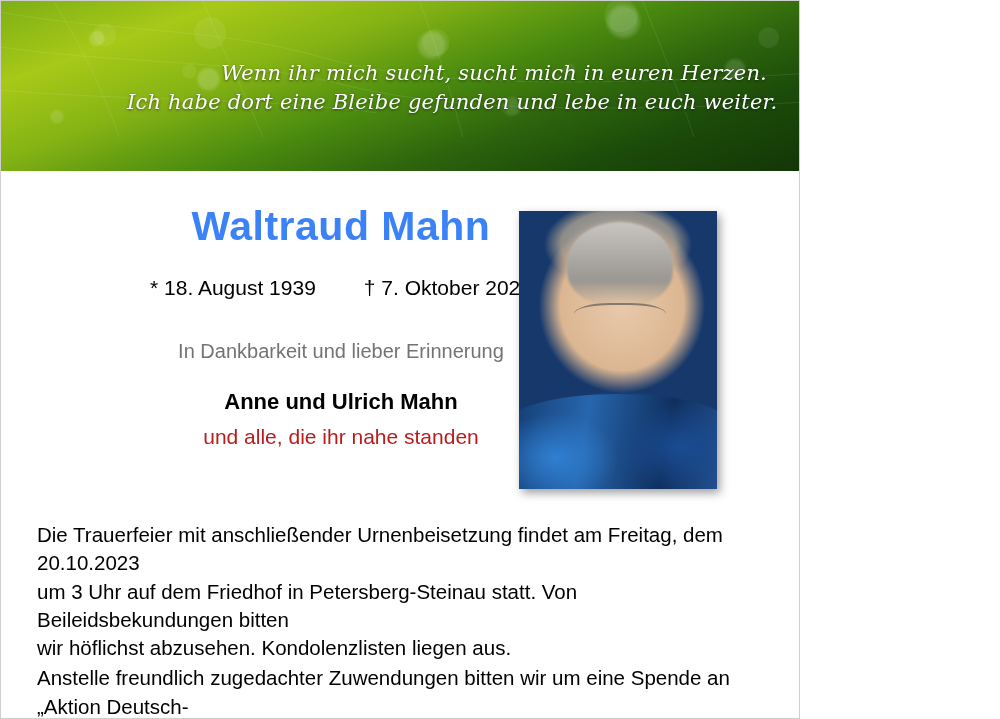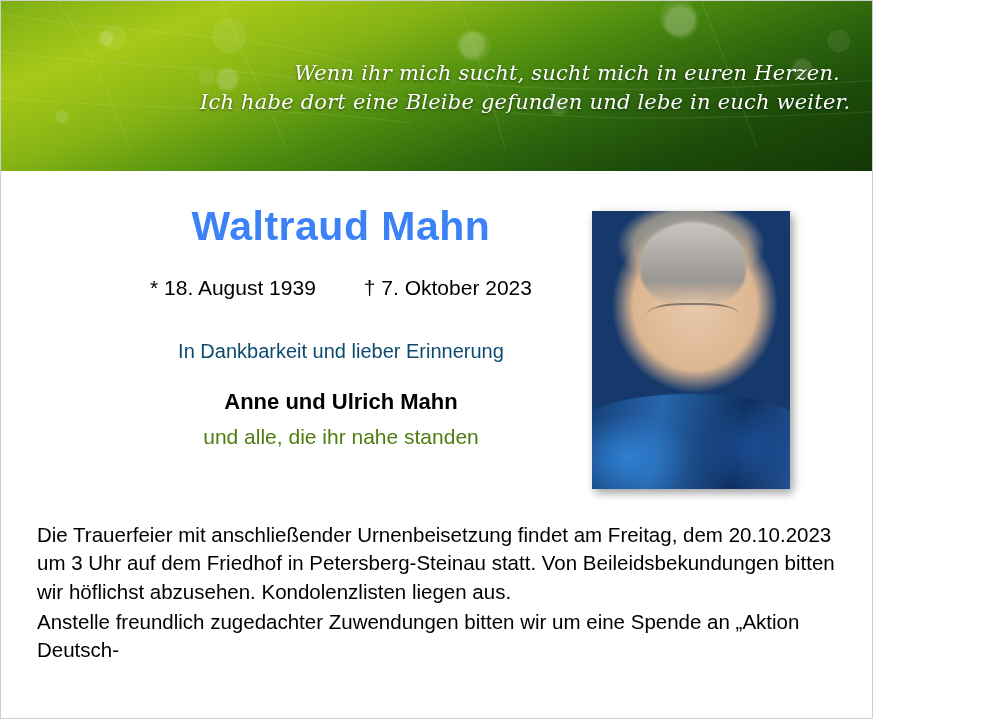--- a/index.html
+++ b/index.html
@@ -9,21 +9,21 @@
   }
   body {
     width: 1000px;
     height: 719px;
     font-family: "Liberation Sans", sans-serif;
     overflow: hidden;
   }
 
   .obituary {
     position: relative;
-    width: 873px;
+    width: 800px;
     height: 719px;
     background: #ffffff;
     box-sizing: border-box;
     border: 1px solid #cfcfcf;
     overflow: hidden;
   }
 
   
   .banner {
     position: relative;
@@ -97,32 +97,32 @@
     margin-top: 28px;
     font-size: 21px;
     color: #000000;
   }
   .date-born { margin-right: 48px; white-space: nowrap; }
   .date-died { white-space: nowrap; }
 
   .memorial-line {
     margin-top: 40px;
     font-size: 20px;
-    color: #0c4a6e;
+    color: #737373;
   }
   .mourners-primary {
     margin-top: 26px;
     font-size: 22px;
     font-weight: bold;
     color: #000000;
   }
   .mourners-secondary {
     margin-top: 10px;
     font-size: 21px;
-    color: #4d7c0f;
+    color: #b91c1c;
   }
 
   
   .portrait-frame {
     position: absolute;
     right: 82px;
     top: 40px;
     width: 198px;
     height: 278px;
     box-shadow: 3px 4px 9px rgba(0,0,0,0.38);

